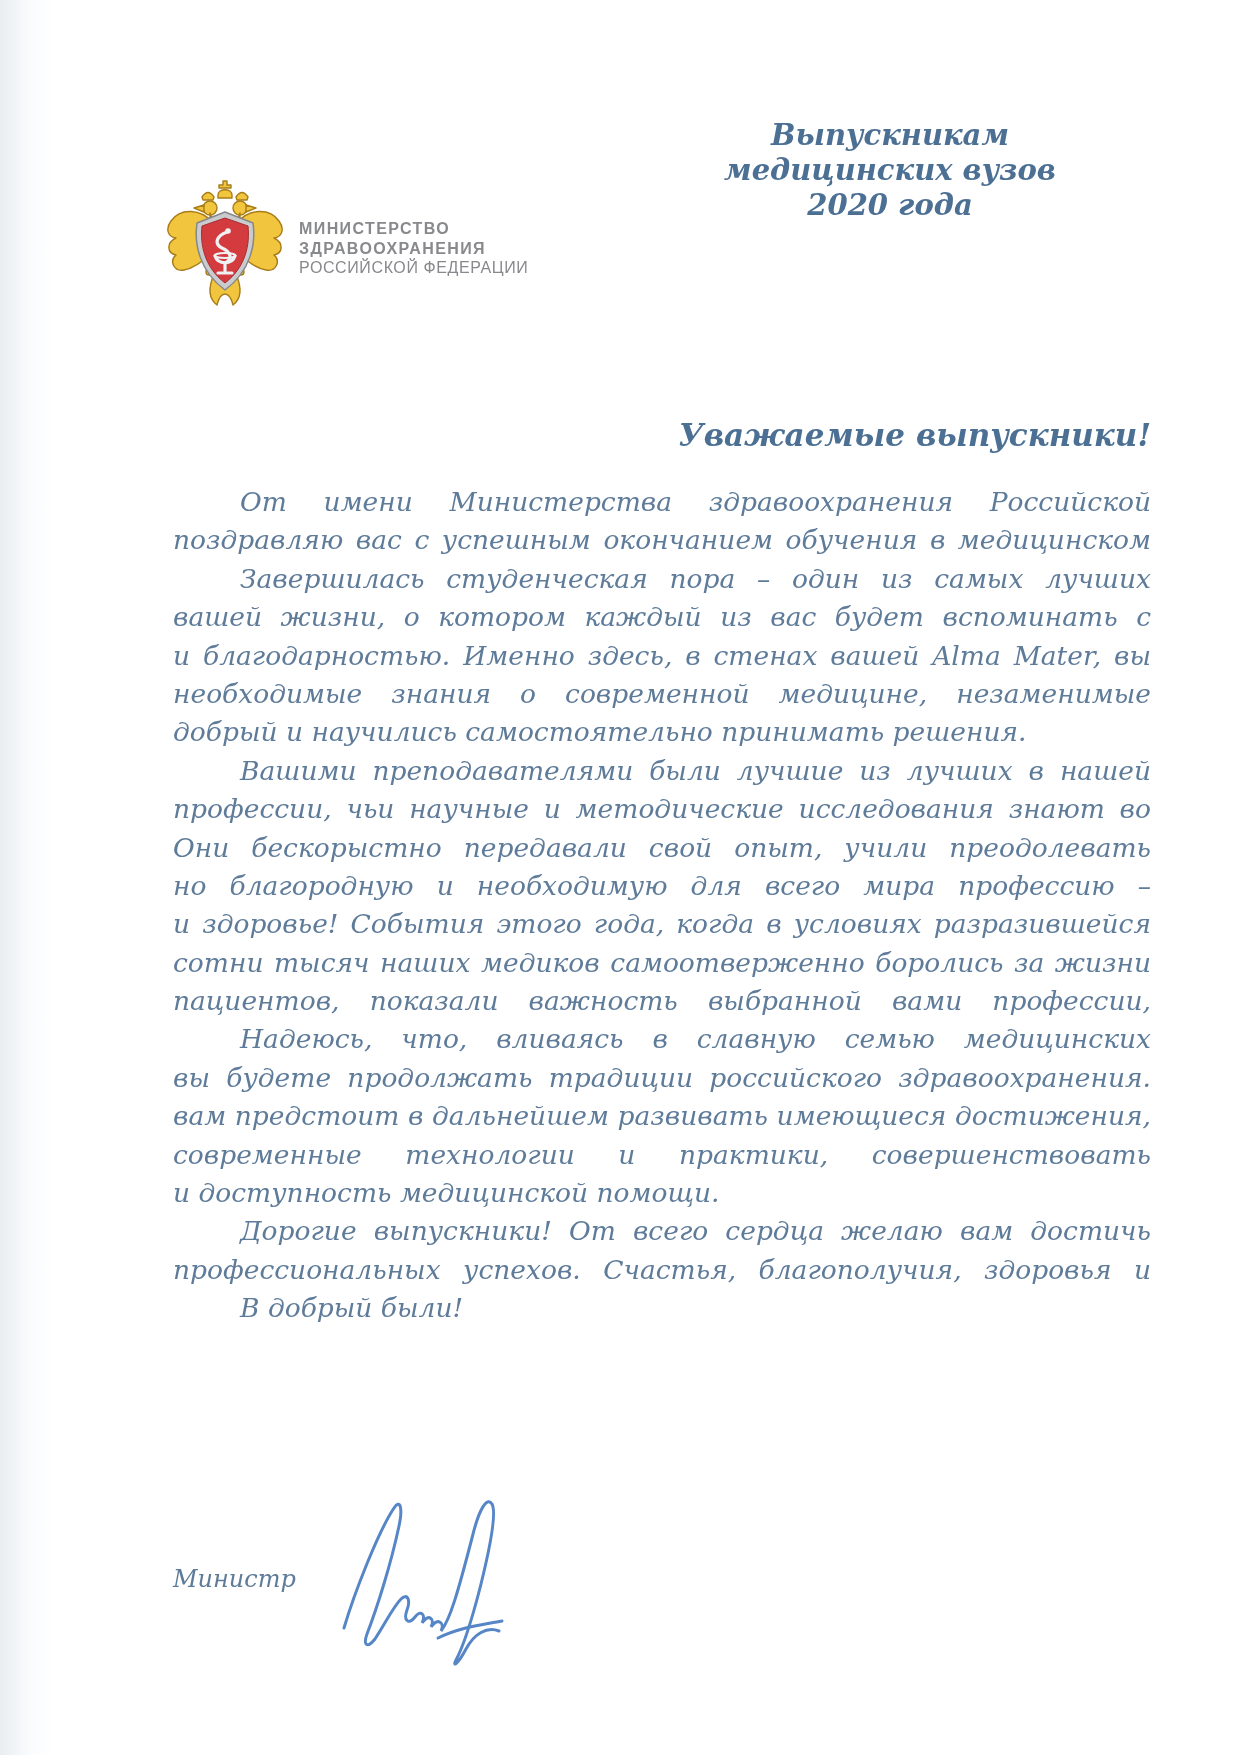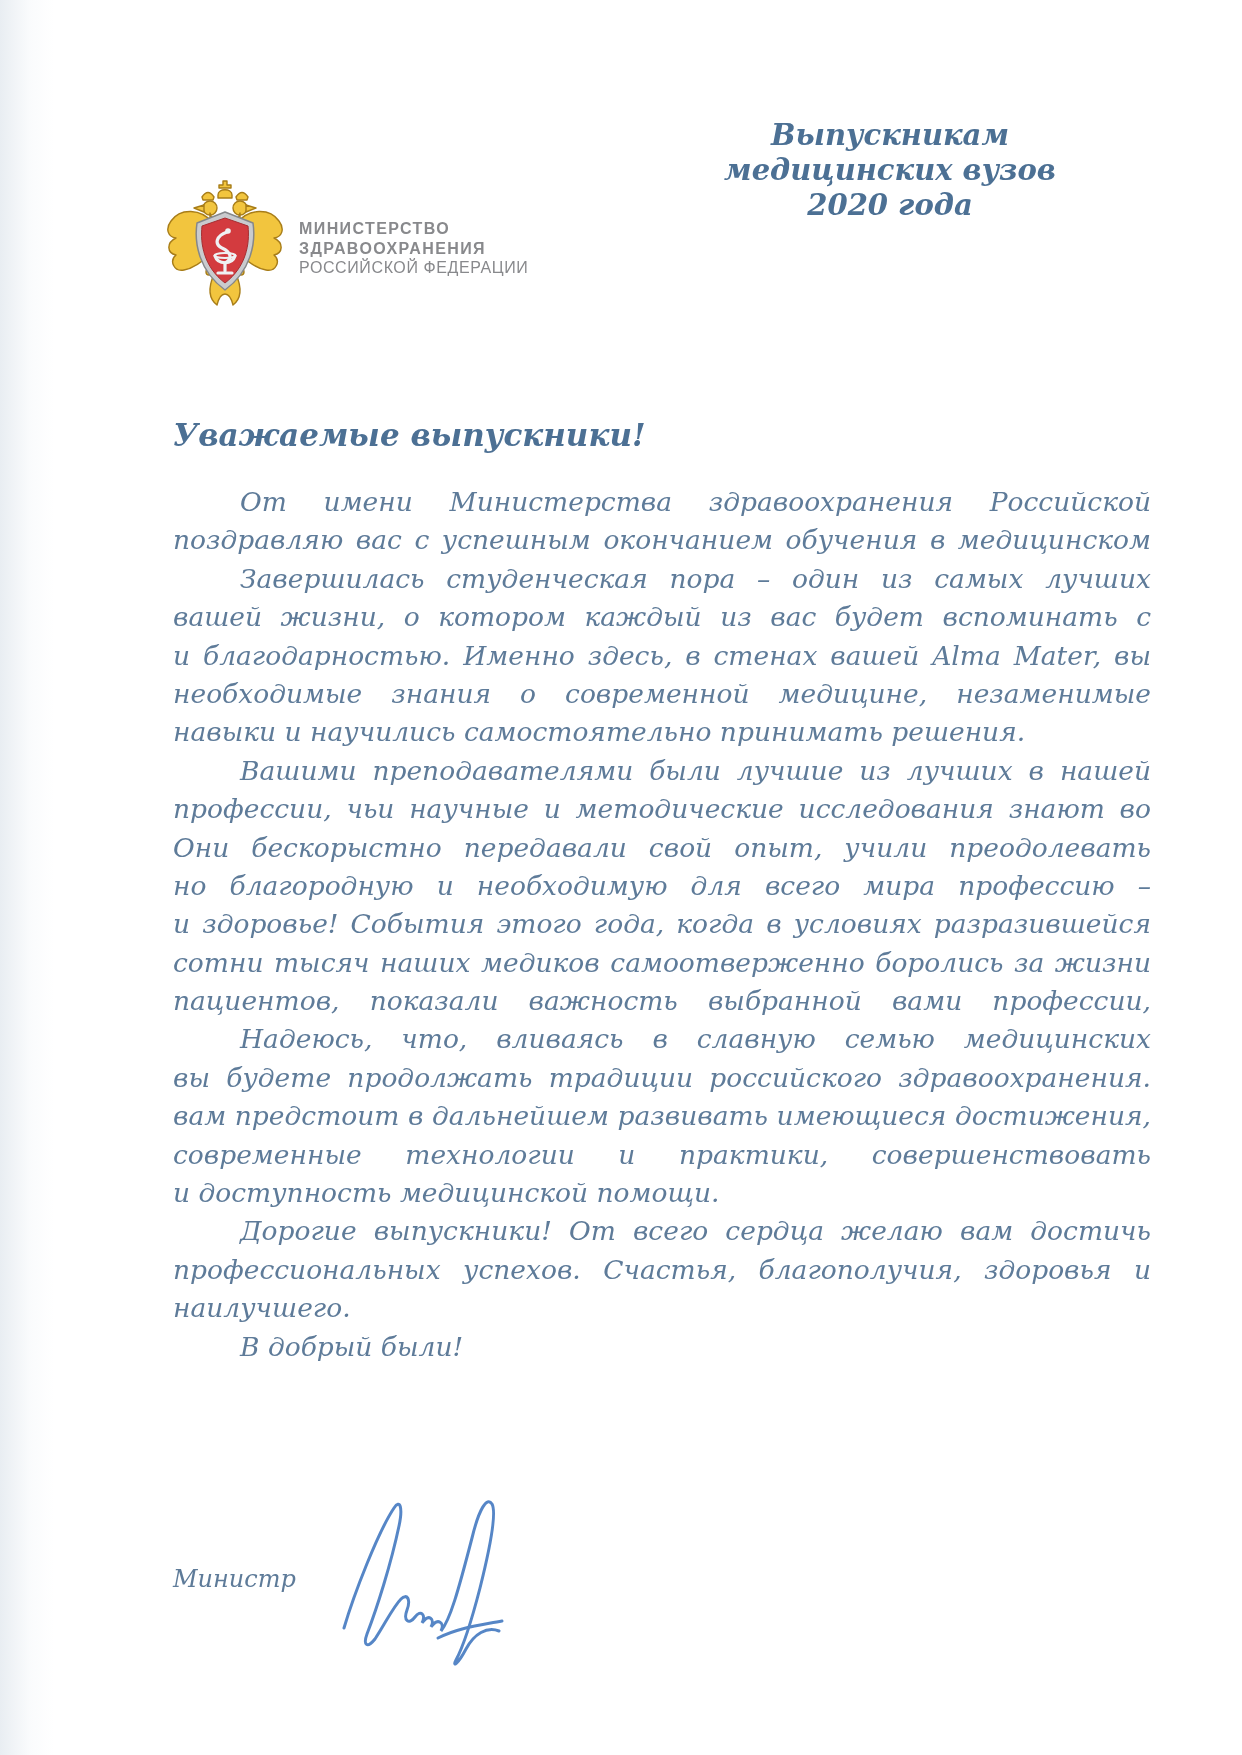--- a/index.html
+++ b/index.html
@@ -33,21 +33,21 @@
     color:#88898c;
     font-size:16px;line-height:19.5px;
     letter-spacing:1.4px;
     white-space:nowrap;
   }
   .ministry-name .b{font-weight:bold;}
   .ministry-name .r{font-weight:normal;letter-spacing:0.6px;}
   
   .salutation{
     position:absolute;top:417px;left:173px;width:978px;
-    text-align:left;
+    text-align:right;
     color:#4c7094;
     font-style:italic;font-weight:bold;
     font-size:31px;line-height:36px;
   }
   
   .body{
     position:absolute;top:483px;left:173px;width:978px;
     color:#5e7b99;
     font-style:italic;
     font-size:26.5px;line-height:38.4px;
@@ -131,36 +131,35 @@
 
   <div class="salutation">Уважаемые выпускники!</div>
 
   <div class="body">
       <div class="line first">От имени Министерства здравоохранения Российской Федерации</div>
       <div class="line last">поздравляю вас с успешным окончанием обучения в медицинском вузе.</div>
       <div class="line first">Завершилась студенческая пора – один из самых лучших периодов</div>
       <div class="line">вашей жизни, о котором каждый из вас будет вспоминать с теплотой</div>
       <div class="line">и благодарностью. Именно здесь, в стенах вашей Alma Mater, вы приобрели</div>
       <div class="line">необходимые знания о современной медицине, незаменимые практические</div>
-      <div class="line last">навыки и научились самостоятельно принимать решения.</div>
+      <div class="line last">добрый и научились самостоятельно принимать решения.</div>
       <div class="line first">Вашими преподавателями были лучшие из лучших в нашей почётной</div>
       <div class="line">профессии, чьи научные и методические исследования знают во всём мире.</div>
       <div class="line">Они бескорыстно передавали свой опыт, учили преодолевать жизненные</div>
       <div class="line">но благородную и необходимую для всего мира профессию – охранять жизнь</div>
       <div class="line">и здоровье! События этого года, когда в условиях разразившейся пандемии</div>
       <div class="line">сотни тысяч наших медиков самоотверженно боролись за жизни</div>
       <div class="line">пациентов, показали важность выбранной вами профессии,</div>
       <div class="line first">Надеюсь, что, вливаясь в славную семью медицинских работников,</div>
       <div class="line">вы будете продолжать традиции российского здравоохранения. Именно</div>
       <div class="line">вам предстоит в дальнейшем развивать имеющиеся достижения, внедрять</div>
       <div class="line">современные технологии и практики, совершенствовать качество</div>
       <div class="line last">и доступность медицинской помощи.</div>
       <div class="line first">Дорогие выпускники! От всего сердца желаю вам достичь больших</div>
       <div class="line">профессиональных успехов. Счастья, благополучия, здоровья и всего самого</div>
-      <div class="line last">наилучшего.</div>
       <div class="line first last">В добрый были!</div>
     </div>
 
   <div class="sig-title">Министр</div>
 
   <svg class="sig-mark" viewBox="0 0 268 200" aria-hidden="true">
     <g fill="none" stroke="#4d80c4" stroke-width="3" stroke-linecap="round" opacity="0.95">
       <path d="M22 152
                C32 118 56 56 72 32
                C78 23 81 31 77 50

